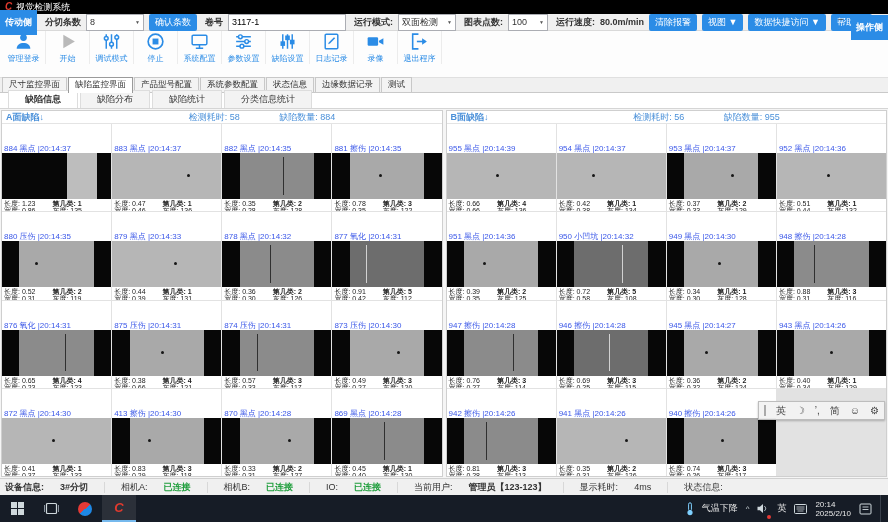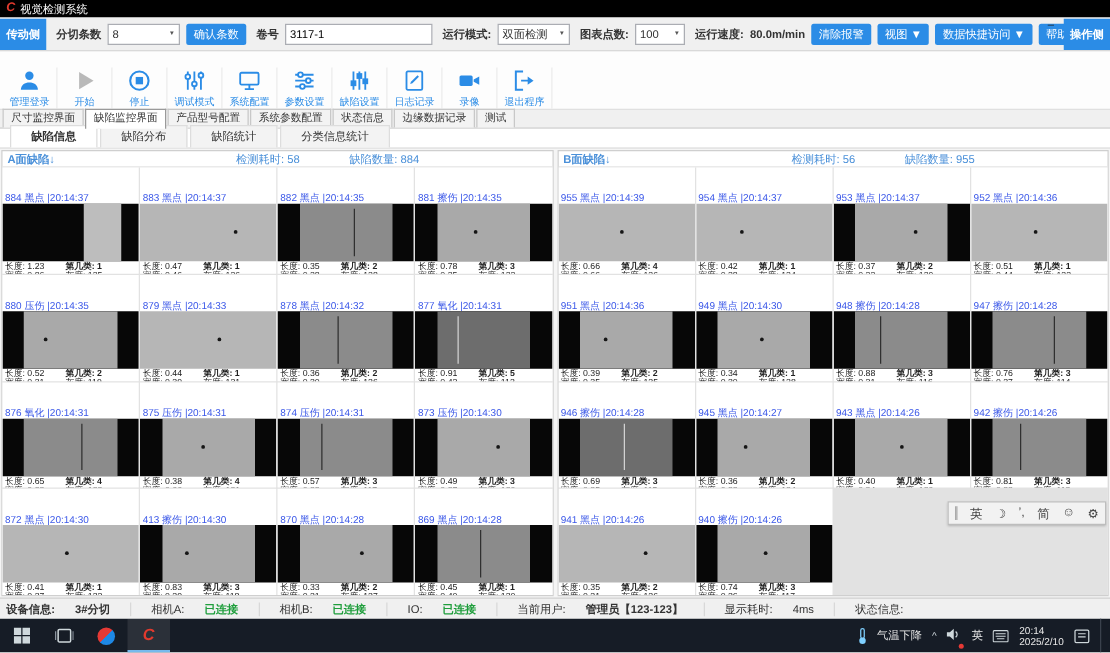--- a/index.html
+++ b/index.html
@@ -5,37 +5,37 @@
   * { box-sizing: border-box; margin: 0; padding: 0; }
   html,body { width:888px; height:522px; overflow:hidden; }
   body { font-family:"Liberation Sans", sans-serif; background:#fff; }
   .app { width:888px; height:522px; display:flex; flex-direction:column; position:relative; }
 
   
   .titlebar { height:14px; background:#000; color:#fff; display:flex; align-items:center; gap:4px; padding:0 5px; font-size:9px; flex:0 0 auto; }
   .app-logo { color:#e23a2e; font-weight:bold; font-style:italic; font-size:10px; line-height:10px; }
 
   
-  .toolbar { height:27px; background:#f0f0f0; border-bottom:1px solid #d9d9d9; display:flex; align-items:center; gap:5px; padding:0 0 0 0; font-size:9px; position:relative; flex:0 0 auto; color:#333; }
+  .toolbar { height:17px; background:#f0f0f0; border-bottom:1px solid #d9d9d9; display:flex; align-items:center; gap:5px; padding:0 0 0 0; font-size:9px; position:relative; flex:0 0 auto; color:#333; }
   .side-btn { background:#2b8ce6; color:#fff; height:25px; display:flex; align-items:center; padding:0 5px; font-size:9px; font-weight:bold; flex:0 0 auto; cursor:default; }
   .tb-label { font-weight:bold; margin-left:3px; white-space:nowrap; }
   .combo { background:#fff; border:1px solid #abadb3; height:17px; display:flex; align-items:center; justify-content:space-between; padding:0 3px; gap:4px; }
   .combo .arr { font-size:5px; color:#555; }
   .combo-slit { width:58px; }
   .combo-mode { width:58px; }
   .combo-pts { width:40px;align-items:center; }
   .tb-input { border:1px solid #abadb3; height:17px; width:118px; font-size:9px; padding:0 3px; font-family:"Liberation Sans",sans-serif; }
   .tb-btn { background:#2b8ce6; color:#fff; border:none; height:17px; padding:0 6px; font-size:9px; border-radius:2px; white-space:nowrap; cursor:default; }
   .speed-val { font-weight:bold; }
   .win-controls { position:absolute; top:0; right:4px; display:flex; gap:15px; font-size:9px; color:#222; }
   .win-controls span { cursor:default; }
   .opside { position:absolute; right:0; top:1px; height:25px; }
 
   
-  .actions { height:47px; background:#fdfdfd; border-bottom:1px solid #e0e0e0; display:flex; align-items:flex-end; padding-left:2px; flex:0 0 auto; }
+  .actions { height:47px; background:#fdfdfd; border-bottom:1px solid #e0e0e0; display:flex; align-items:flex-start; padding-left:2px; flex:0 0 auto; }
   .action { width:44px; display:flex; flex-direction:column; align-items:center; justify-content:center; gap:1px; border-right:1px solid #ececec; cursor:default; }
   .action svg { width:21px; height:21px; }
   .action .albl { font-size:8px; color:#2b8ce6; white-space:nowrap; }
 
   
   .tabs { height:15px; background:#f0f0f0; display:flex; align-items:flex-end; padding-left:2px; border-bottom:1px solid #c9c9c9; flex:0 0 auto; }
   .tab { font-size:8.5px; padding:1px 6px 1px; border:1px solid #c8c8c8; border-bottom:none; background:#f3f3f3; margin-right:1px; color:#333; white-space:nowrap; cursor:default; }
   .tab.active { background:#fff; border-color:#9a9a9a; position:relative; top:1px; padding-bottom:2px; }
 
   
@@ -146,35 +146,35 @@
         <span class="albl">管理登录</span>
       </div>
       <div class="action">
         <svg viewBox="0 0 20 20">
           <path d="M6 3.5v13l11-6.5z" fill="#b9b9b9"></path>
         </svg>
         <span class="albl">开始</span>
       </div>
       <div class="action">
         <svg viewBox="0 0 20 20">
-          <circle cx="10" cy="10" r="7" fill="none" stroke="#2b8ce6" stroke-width="1.6"></circle>
-          <rect x="7.2" y="7.2" width="5.6" height="5.6" fill="#2b8ce6"></rect>
-        </svg>
-        <span class="albl">停止</span>
-      </div>
-      <div class="action">
-        <svg viewBox="0 0 20 20">
           <g stroke="#2b8ce6" stroke-width="1.4" fill="#fff">
             <path d="M5 3v14M10 3v14M15 3v14"></path>
             <circle cx="5" cy="7" r="1.8"></circle>
             <circle cx="10" cy="12.5" r="1.8"></circle>
             <circle cx="15" cy="6" r="1.8"></circle>
           </g>
         </svg>
         <span class="albl">调试模式</span>
+      </div>
+      <div class="action">
+        <svg viewBox="0 0 20 20">
+          <circle cx="10" cy="10" r="7" fill="none" stroke="#2b8ce6" stroke-width="1.6"></circle>
+          <rect x="7.2" y="7.2" width="5.6" height="5.6" fill="#2b8ce6"></rect>
+        </svg>
+        <span class="albl">停止</span>
       </div>
       <div class="action">
         <svg viewBox="0 0 20 20">
           <g stroke="#2b8ce6" stroke-width="1.4" fill="none">
             <rect x="3" y="4" width="14" height="9" rx="1"></rect>
             <path d="M10 13v3M6.5 16.5h7"></path>
           </g>
         </svg>
         <span class="albl">系统配置</span>
       </div>
@@ -489,20 +489,31 @@
           </div>
           <div class="cell">
             <div class="cell-title">951 黑点 |20:14:36</div>
             <div class="thumb v3">
               <div class="band"></div>
               <div class="mark" style="left: 33%;"></div>
             </div>
             <div class="cell-info">
               <div class="ci-l">长度: 0.39<br>宽度: 0.35<br>面积: 0.13<br>米数: 0.36</div>
               <div class="ci-r"><span class="cls">第几类: 2</span><br>灰度: 125<br>坐标: 198.50</div>
+            </div>
+          </div>
+          <div class="cell">
+            <div class="cell-title">950 小凹坑 |20:14:32</div>
+            <div class="thumb v5">
+              <div class="band"></div>
+              <div class="mark" style="left: 60%;"></div>
+            </div>
+            <div class="cell-info">
+              <div class="ci-l">长度: 0.72<br>宽度: 0.58<br>面积: 0.28<br>米数: 0.36</div>
+              <div class="ci-r"><span class="cls">第几类: 5</span><br>灰度: 108<br>坐标: 156.34</div>
             </div>
           </div>
           <div class="cell">
             <div class="cell-title">949 黑点 |20:14:30</div>
             <div class="thumb v3">
               <div class="band"></div>
               <div class="mark" style="left: 47%;"></div>
             </div>
             <div class="cell-info">
               <div class="ci-l">长度: 0.34<br>宽度: 0.30<br>面积: 0.10<br>米数: 0.36</div>

